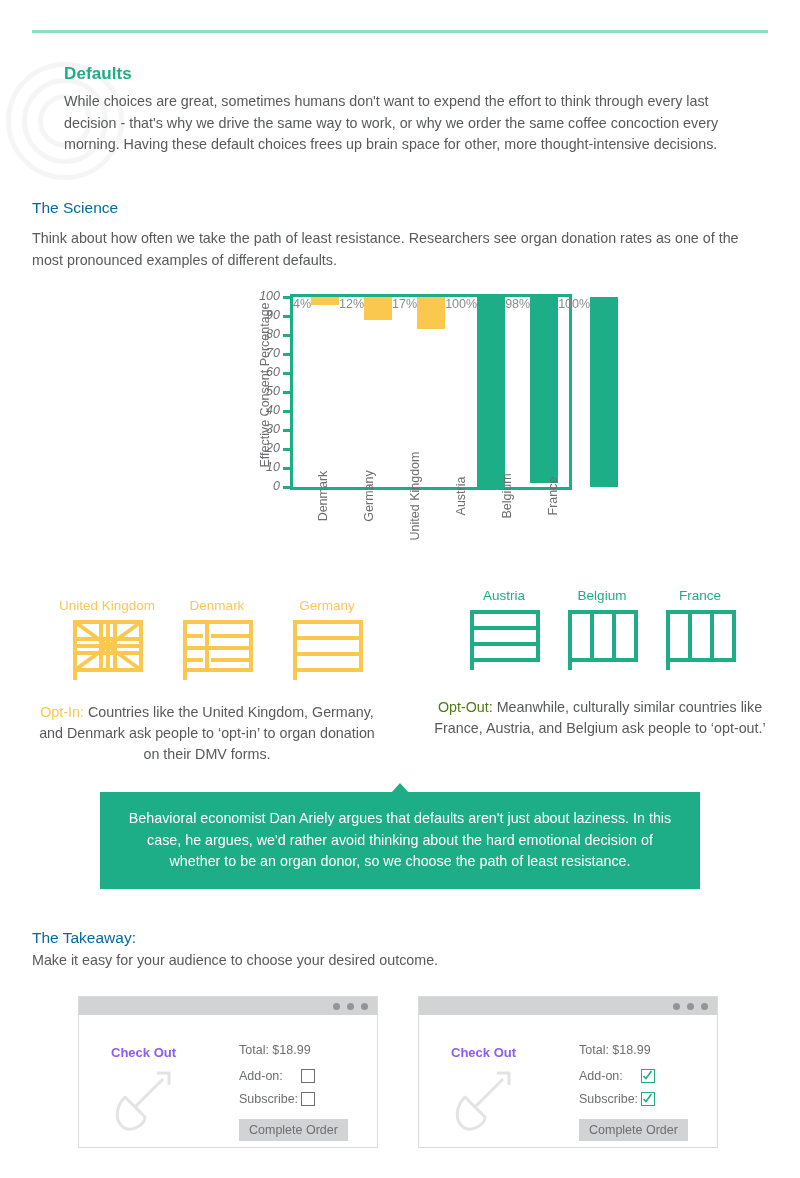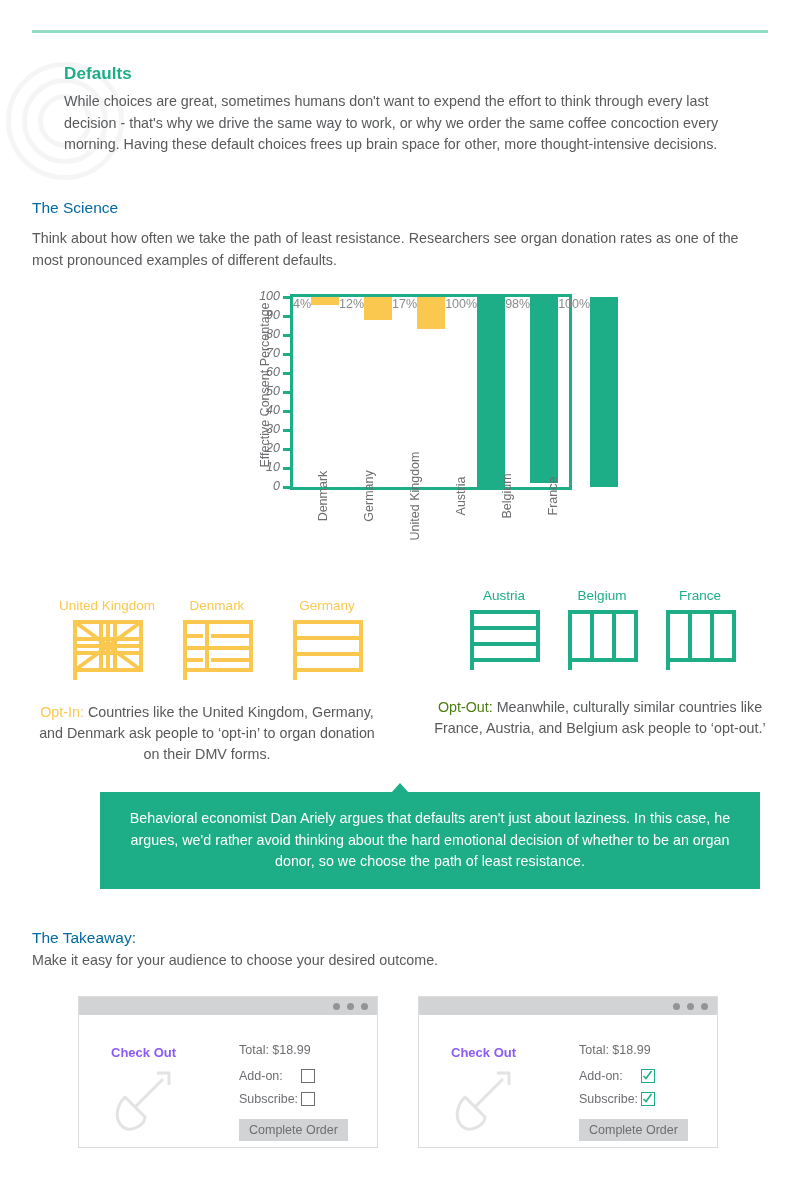--- a/index.html
+++ b/index.html
@@ -70,21 +70,21 @@
   .flagname.y{color:#fbc84f;}
   .flagname.g{color:#1eae87;}
 
   
   .cap{position:absolute;font-size:14.3px;line-height:21px;text-align:center;color:#58595b;}
   .cap .lead-y{color:#fbc84f;}
   .cap .lead-g{color:#4d7c0f;}
 
   
   .quote{
-    position:absolute;left:100px;top:792px;width:660px;height:97px;
+    position:absolute;left:100px;top:792px;width:600px;height:97px;
     background:#1eae87;color:#ffffff;box-sizing:border-box;
     display:flex;align-items:center;justify-content:center;
     text-align:center;font-size:14.3px;line-height:21.5px;padding:0 26px;
   }
   .quote-arrow{
     position:absolute;left:391px;top:783px;width:0;height:0;
     border-left:9px solid transparent;border-right:9px solid transparent;
     border-bottom:10px solid #1eae87;
   }
 

